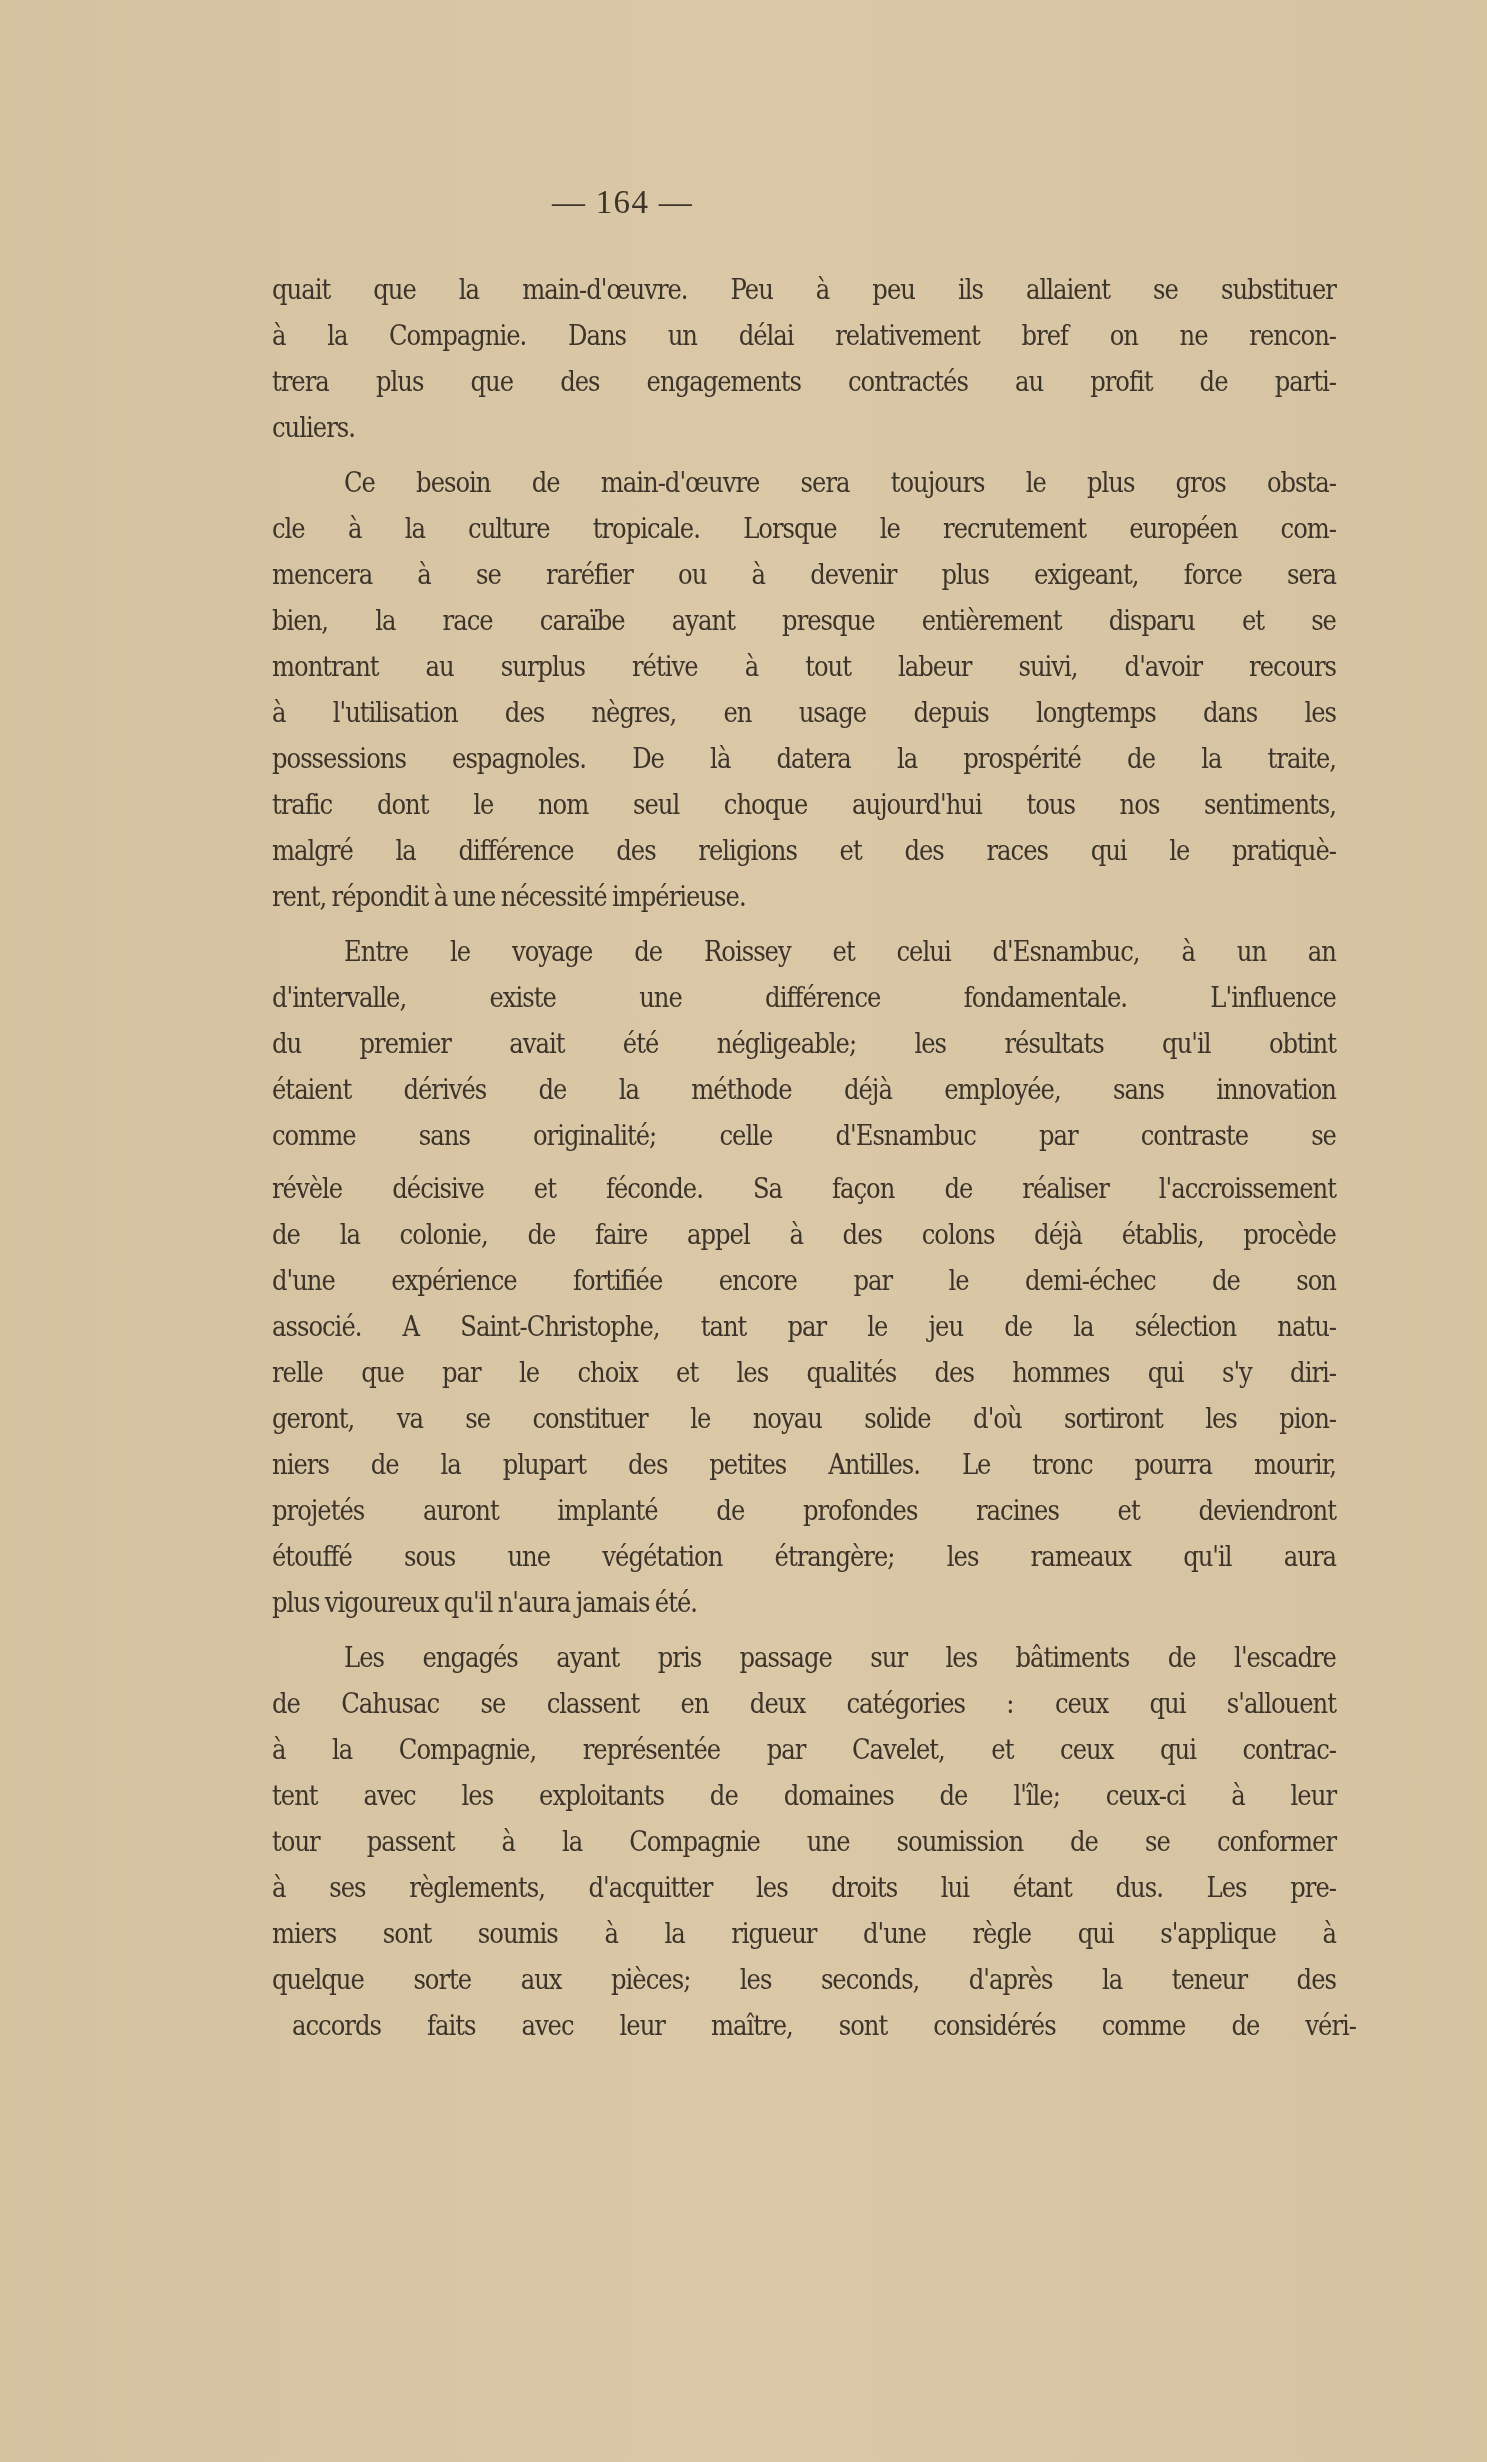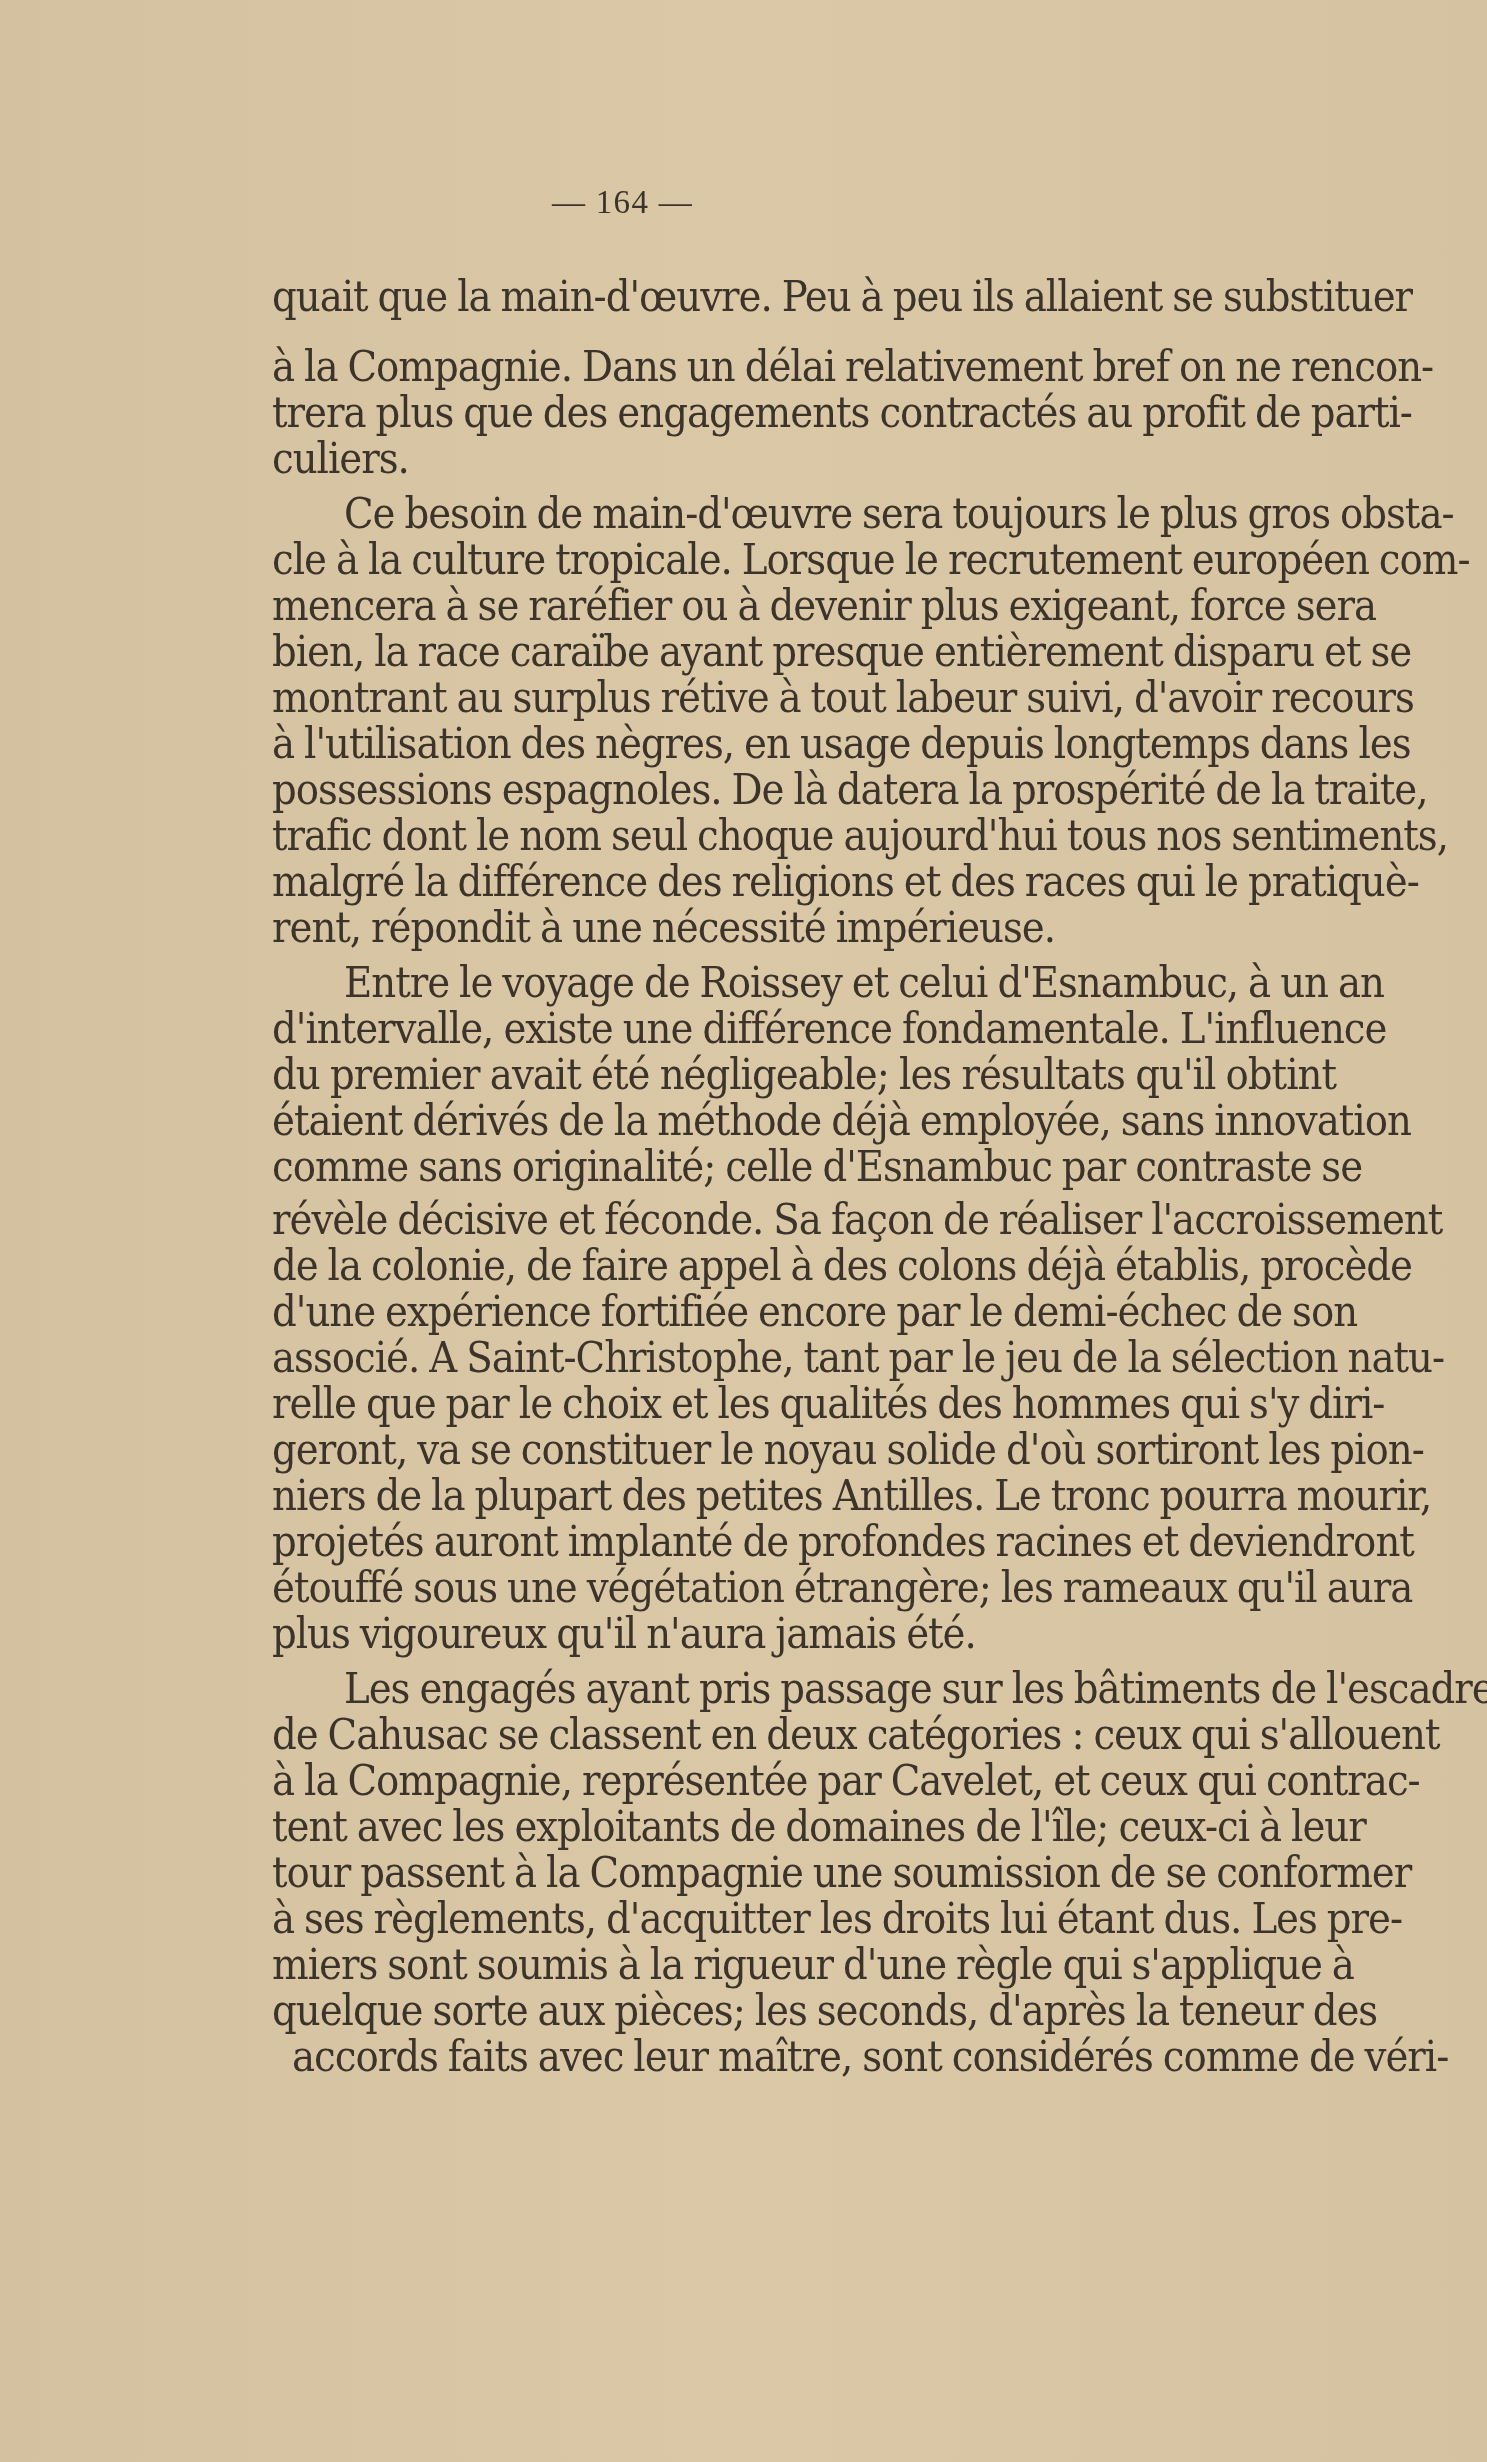--- a/index.html
+++ b/index.html
@@ -10,43 +10,43 @@
     position: relative; overflow: hidden;
     font-family: "DejaVu Serif", "Liberation Serif", serif;
     color: #3c342a;
   }
   .page-number {
     position: absolute; top: 184px; left: 0; width: 1245px;
     text-align: center; font-size: 33px; letter-spacing: 1.3px;
     font-family: "Liberation Serif", serif;
   }
   .text-block {
-    position: absolute; left: 272px; top: 273px; width: 1064px;
-    font-size: 43px; line-height: 46px;
+    position: absolute; left: 272px; top: 267px; width: 1064px;
+    font-size: 27px; line-height: 46px;
     font-stretch: condensed;
   }
   .para { margin: 0 0 9px 0; }
   .line {
     display: block; white-space: nowrap;
     text-align: justify; text-align-last: justify;
     transform-origin: left center;
     letter-spacing: -1px; word-spacing: -1.3px;
   }
   .line.last { text-align-last: left; }
   .line.indent { padding-left: 72px; }
 </style>
 </head>
 <body>
 
 <div class="page-number">— 164 —</div>
 
 <div class="text-block" id="text-block">
     <div class="para">
       <span class="line" style="display: block; width: 1064px; box-sizing: border-box;">quait que la main-d'œuvre. Peu à peu ils allaient se substituer</span>
-      <span class="line" style="display: block; width: 1064px; box-sizing: border-box; margin-top: 24px;">à la Compagnie. Dans un délai relativement bref on ne rencon-</span>
+      <span class="line" style="display: block; width: 1064px; box-sizing: border-box;">à la Compagnie. Dans un délai relativement bref on ne rencon-</span>
       <span class="line" style="display: block; width: 1064px; box-sizing: border-box;">trera plus que des engagements contractés au profit de parti-</span>
       <span class="line last" style="display: block; width: 1064px; box-sizing: border-box;">culiers.</span>
     </div>
     <div class="para">
       <span class="line indent" style="display: block; width: 1064px; box-sizing: border-box;">Ce besoin de main-d'œuvre sera toujours le plus gros obsta-</span>
       <span class="line" style="display: block; width: 1064px; box-sizing: border-box;">cle à la culture tropicale. Lorsque le recrutement européen com-</span>
       <span class="line" style="display: block; width: 1064px; box-sizing: border-box;">mencera à se raréfier ou à devenir plus exigeant, force sera</span>
       <span class="line" style="display: block; width: 1064px; box-sizing: border-box;">bien, la race caraïbe ayant presque entièrement disparu et se</span>
       <span class="line" style="display: block; width: 1064px; box-sizing: border-box;">montrant au surplus rétive à tout labeur suivi, d'avoir recours</span>
       <span class="line" style="display: block; width: 1064px; box-sizing: border-box;">à l'utilisation des nègres, en usage depuis longtemps dans les</span>

